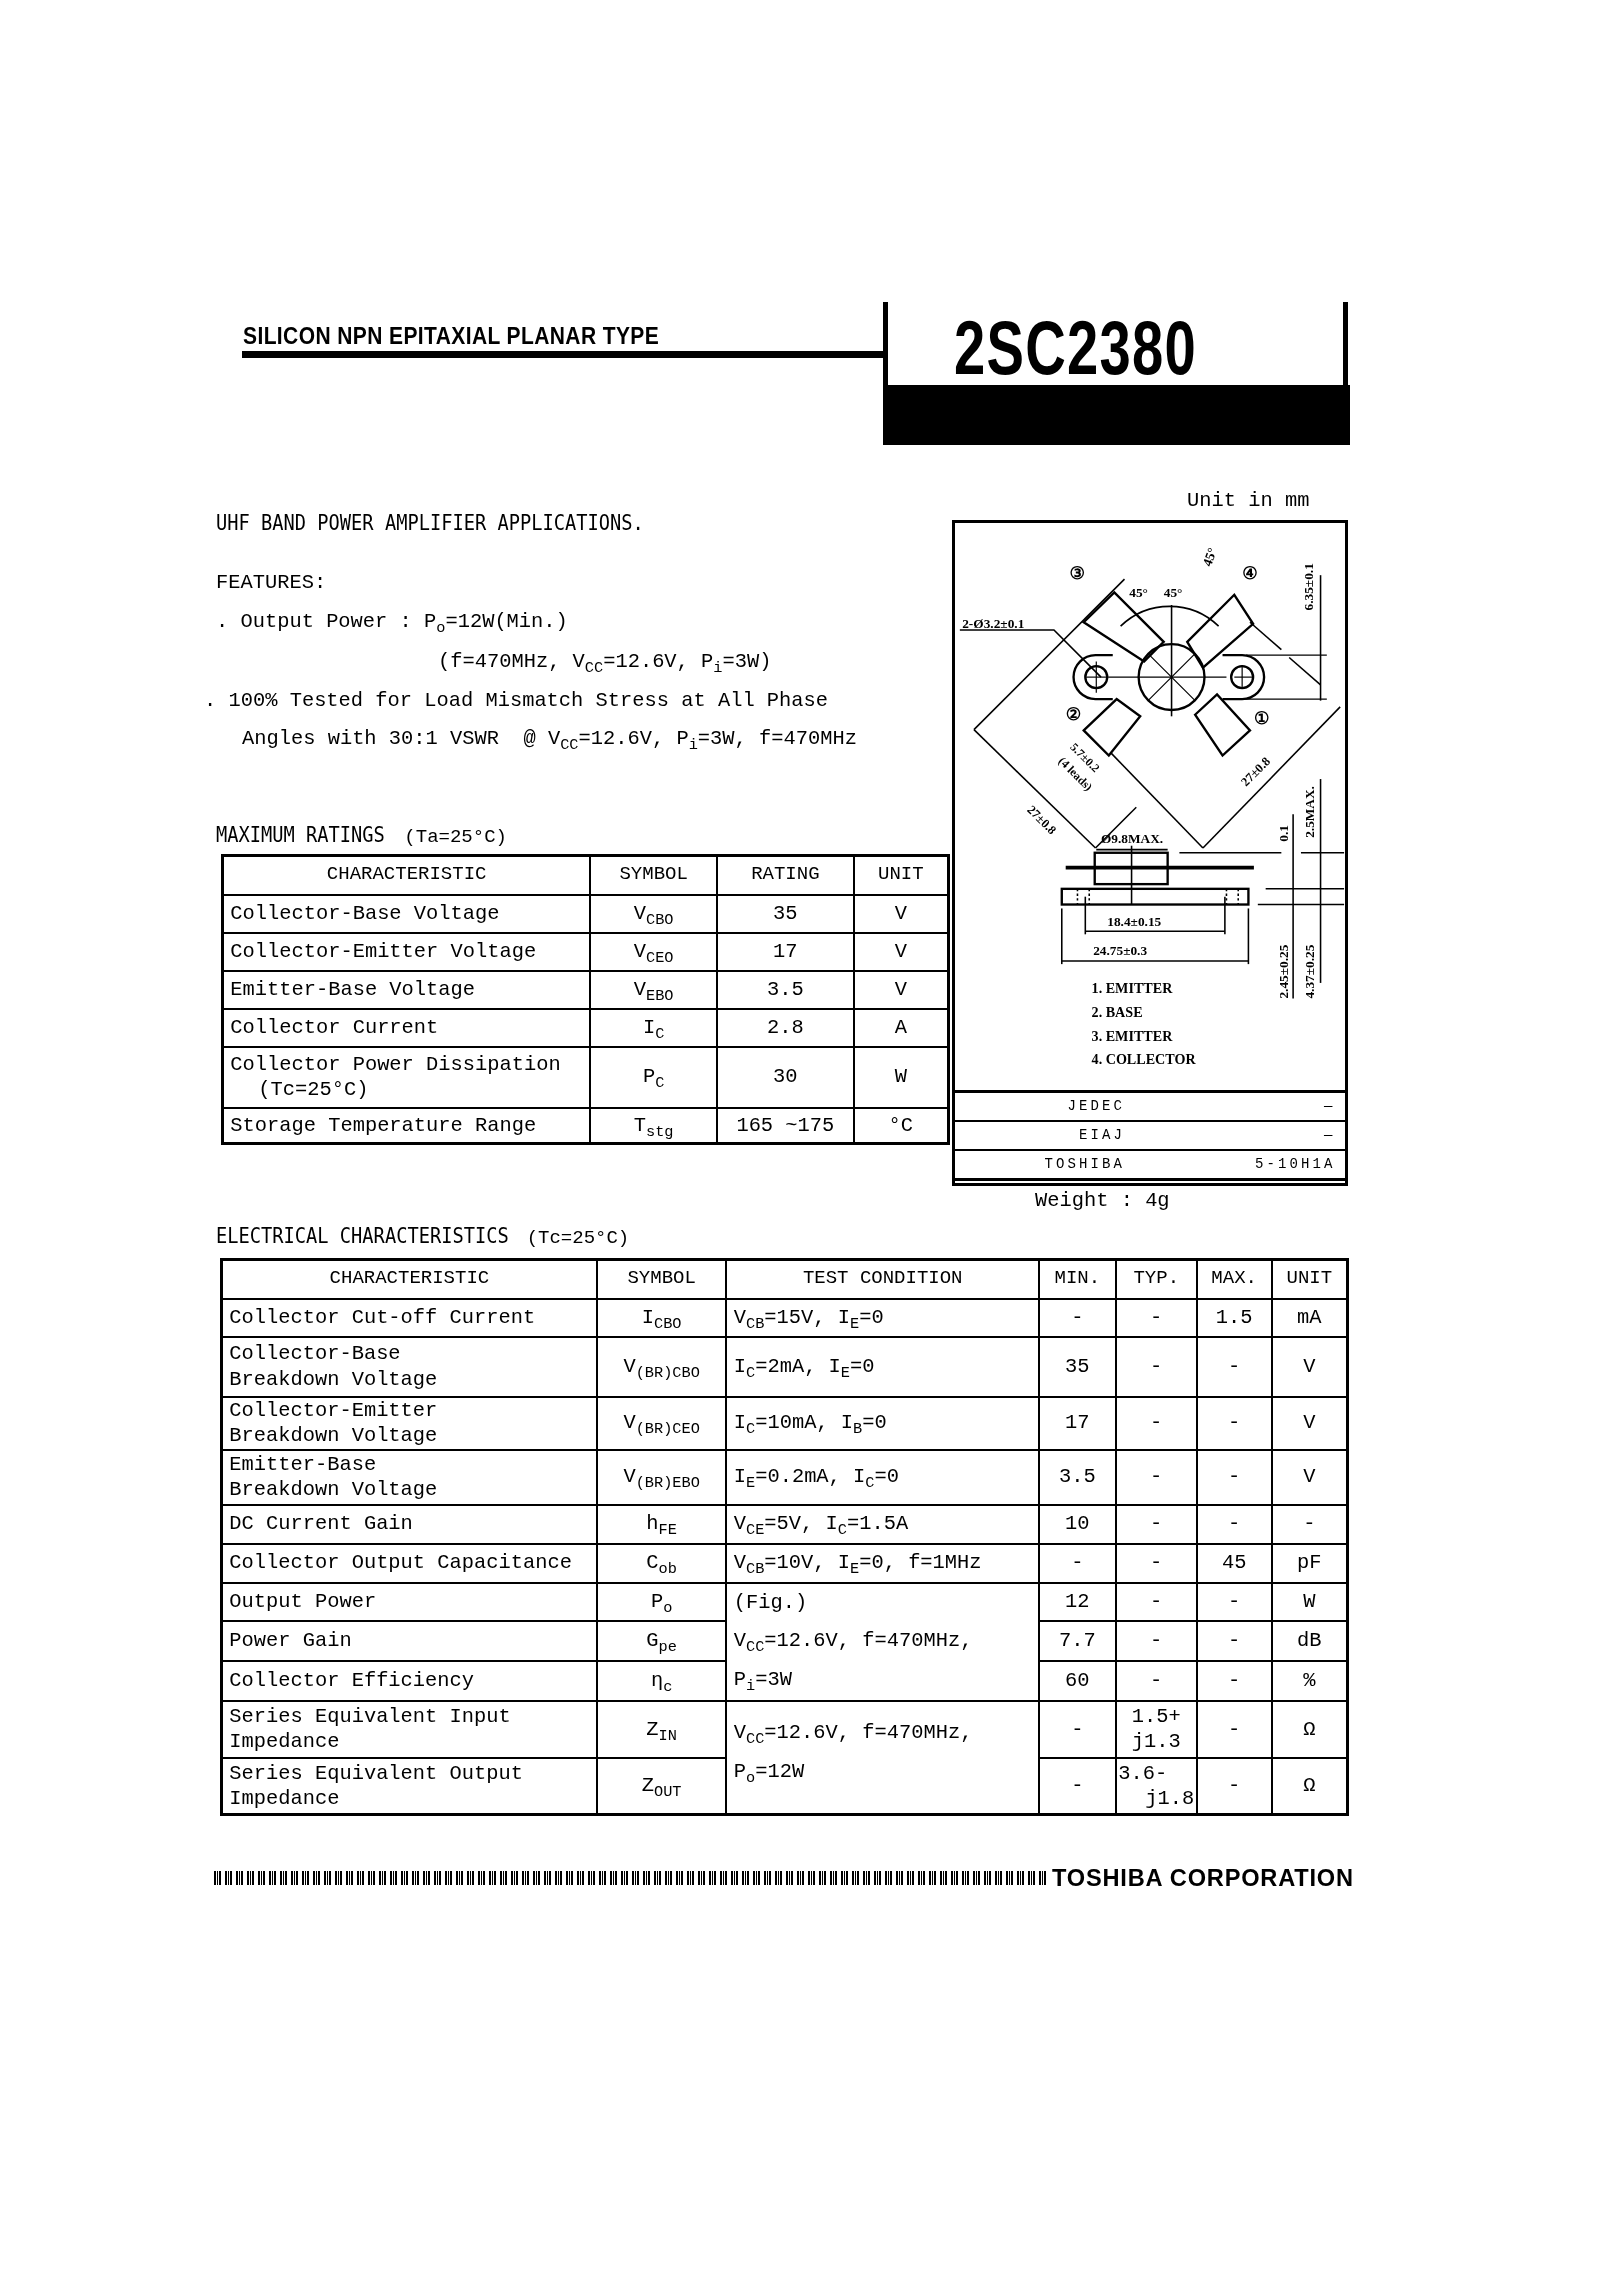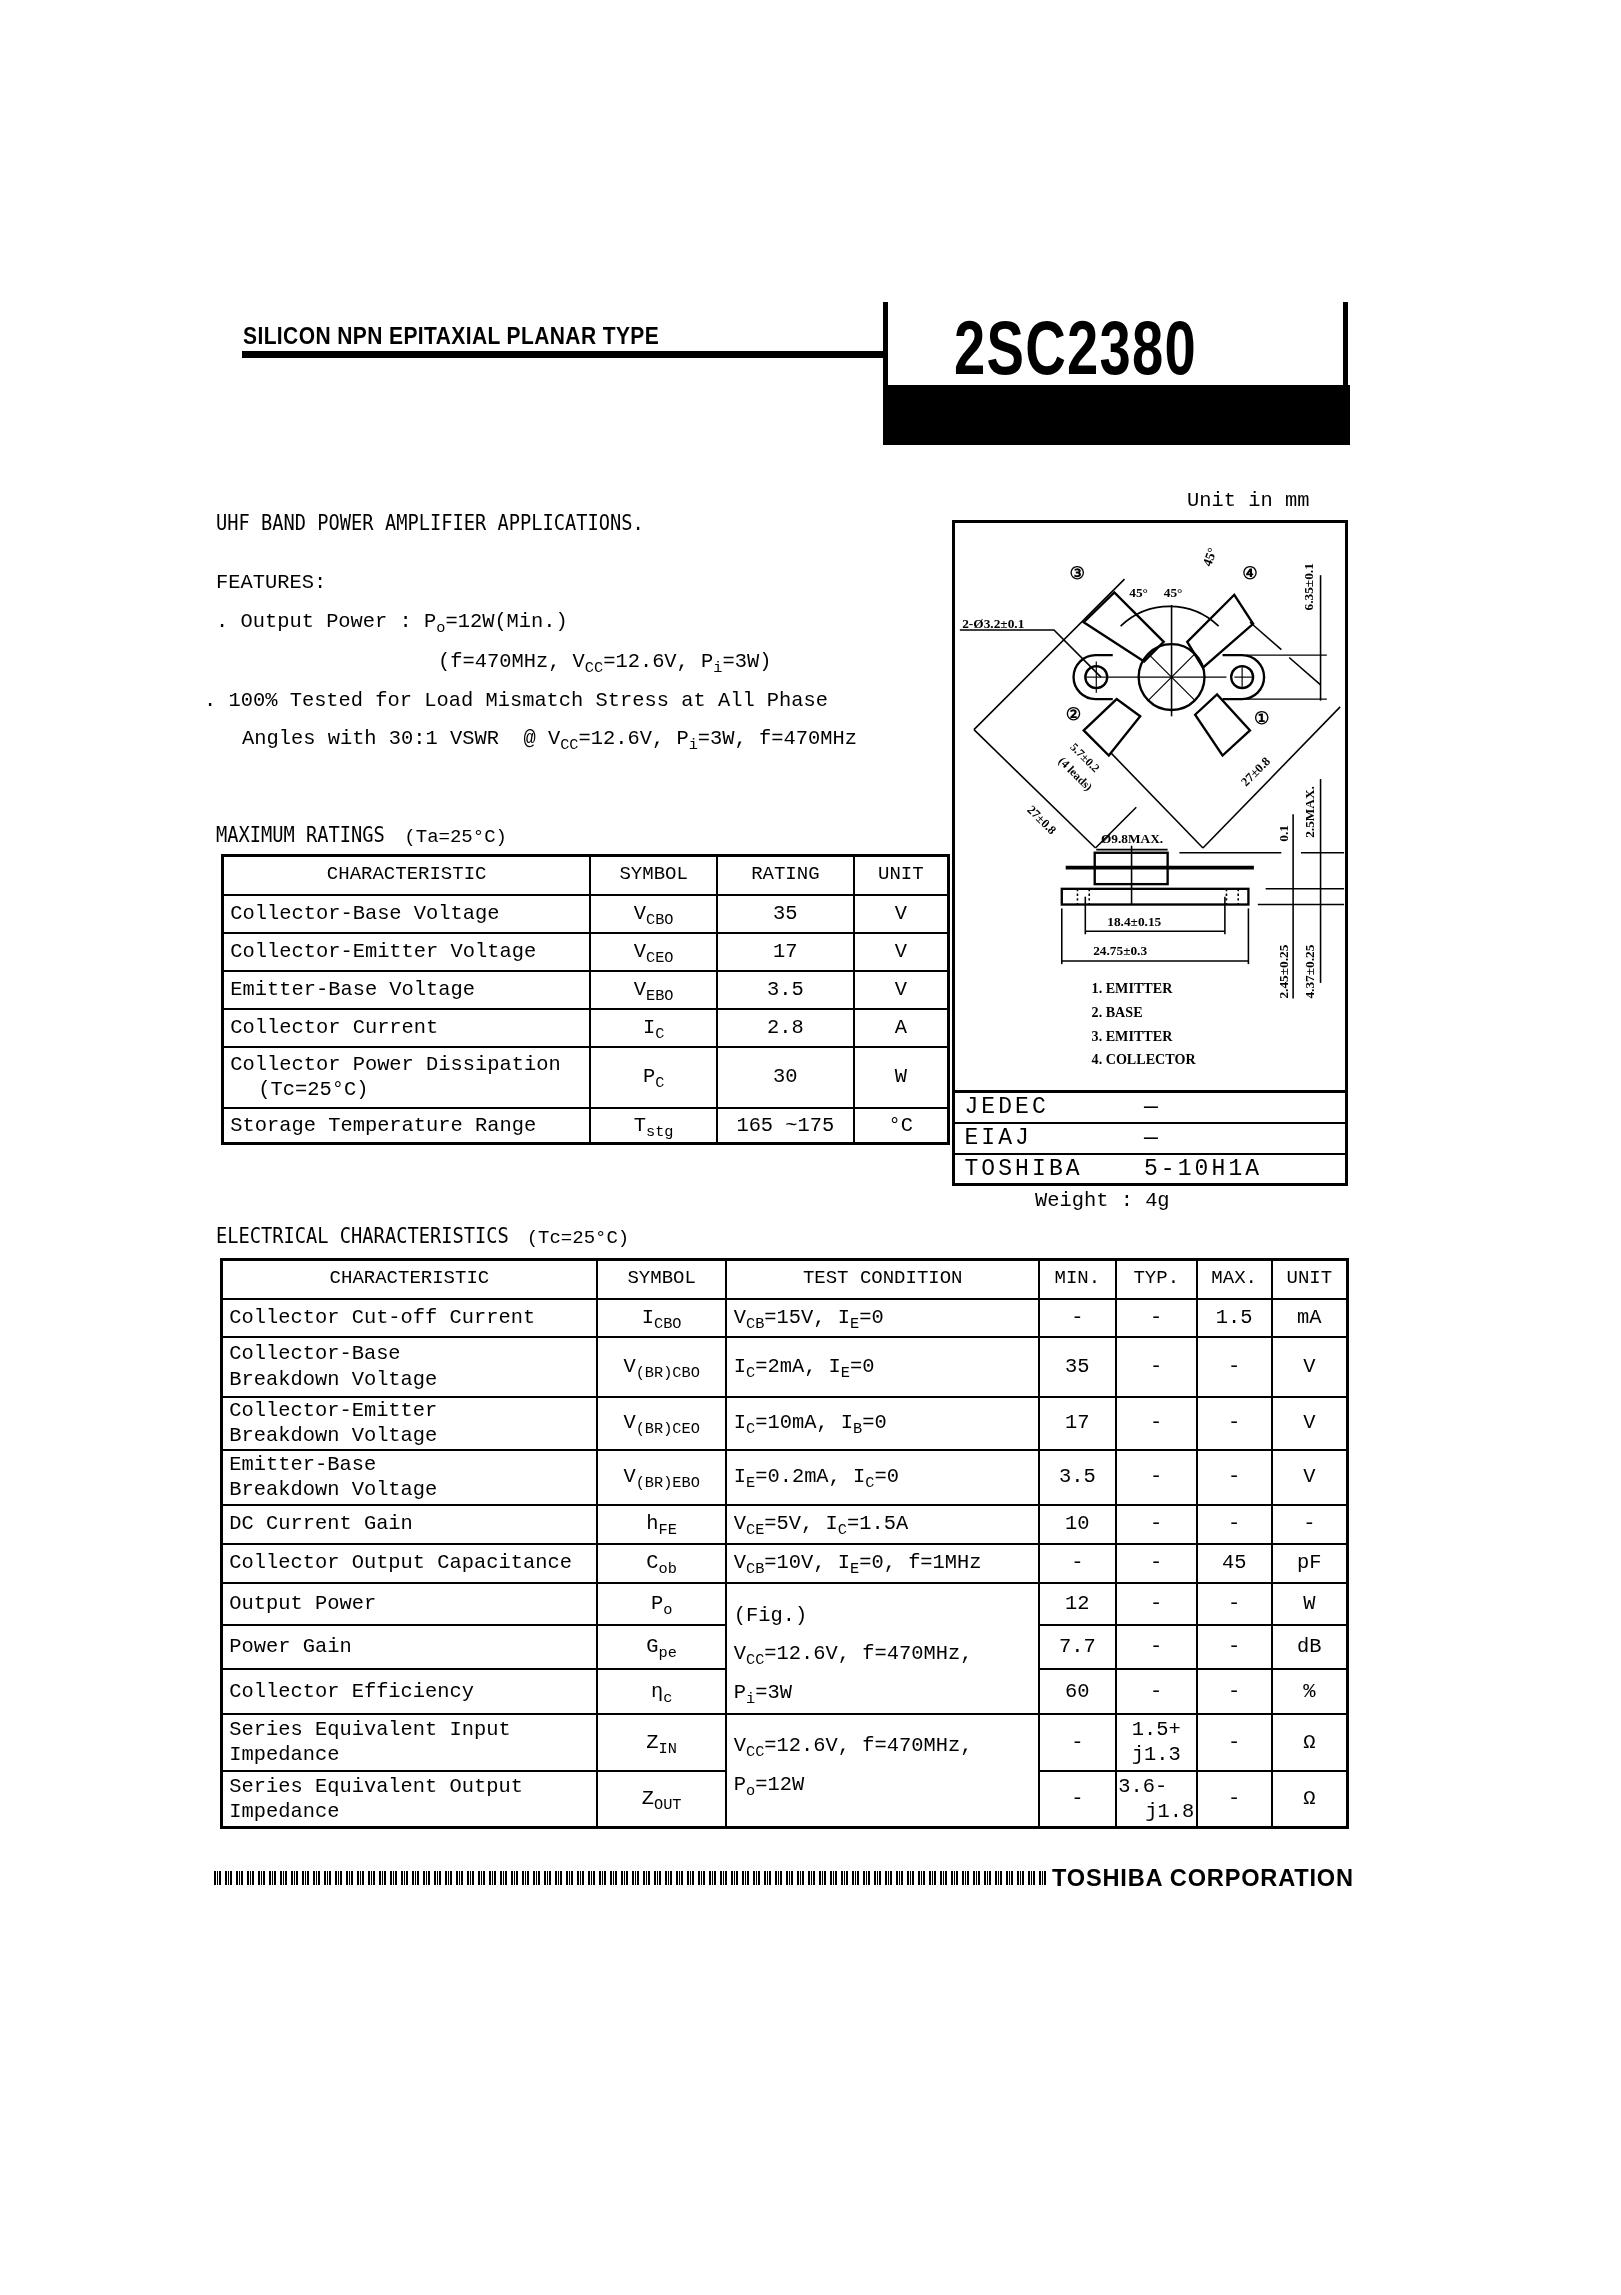--- a/index.html
+++ b/index.html
@@ -40,21 +40,21 @@
 
   #ec-title{left:216px;top:1225px;font-size:22px;}
   #ec-title .small{font-size:19px;}
   #ec-table{left:220px;top:1258px;width:1129px;}
 
   
   #unit-label{left:1187px;top:491px;font-size:20.4px;}
   #draw-box{left:952px;top:520px;width:396px;height:666px;border:3.9px solid #000;box-sizing:border-box;}
   #draw-svg{left:952px;top:520px;}
   #pkg-table{left:952px;top:1090px;width:396px;}
-  #pkg-table td{border:2.4px solid #000;font-size:23px;height:27px;padding:0 9.4px;letter-spacing:3.1px;}
+  #pkg-table td{border:2.4px solid #000;font-size:14px;height:27px;padding:0 9.4px;letter-spacing:3.1px;text-align:right;}
   #weight{left:1035px;top:1191px;font-size:20.4px;}
 
   
   #footer-bar{left:214px;top:1871px;width:832px;height:14px;
      background:repeating-linear-gradient(90deg,#000 0 1.6px,#fff 1.6px 3.1px,#000 3.1px 3.9px,#fff 3.9px 5.5px);}
   #footer-text{left:1052px;top:1865px;font-size:23.6px;font-weight:bold;letter-spacing:0.8px;}
 </style>
 </head>
 <body>
 
@@ -338,21 +338,21 @@
     <td><span>V</span><sub>CB</sub><span>=10V, I</span><sub>E</sub><span>=0, f=1MHz</span></td>
     <td class="c">-</td>
     <td class="c">-</td>
     <td class="c">45</td>
     <td class="c">pF</td>
   </tr>
 
   <tr style="height:36px">
     <td>Output Power</td>
     <td class="c"><span>P</span><sub>o</sub></td>
-    <td rowspan="3" style="vertical-align:top;padding-top:13px;line-height:1.9">
+    <td rowspan="3" style="vertical-align:top;padding-top:0;line-height:1.9">
       <div>(Fig.)</div>
       <div><span>V</span><sub>CC</sub><span>=12.6V, f=470MHz,</span></div>
       <div><span>P</span><sub>i</sub><span>=3W</span></div>
     </td>
     <td class="c">12</td>
     <td class="c">-</td>
     <td class="c">-</td>
     <td class="c">W</td>
   </tr>
   <tr style="height:38px">

